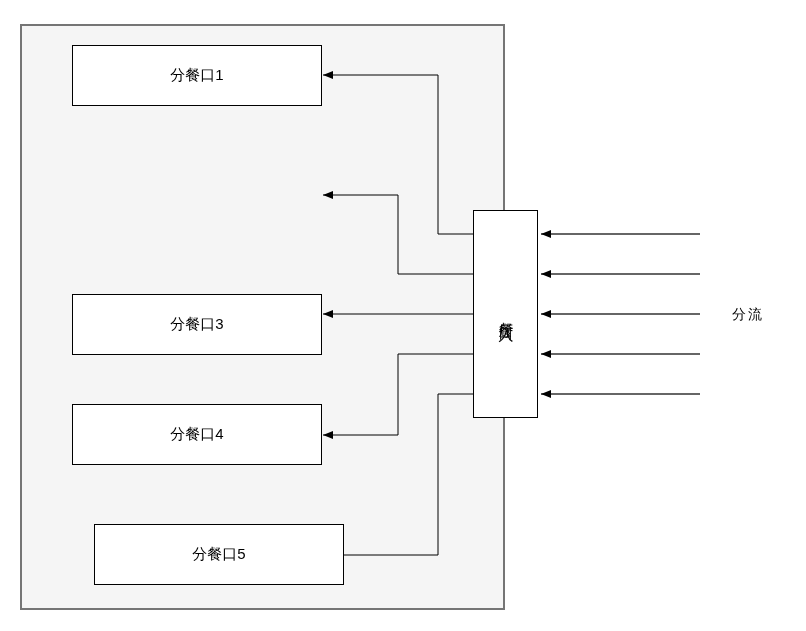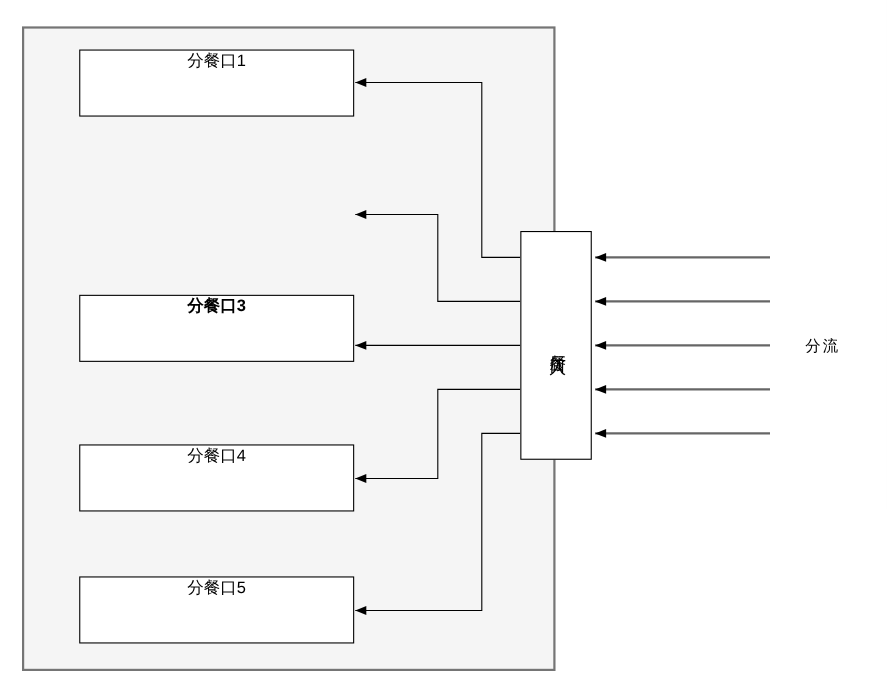--- a/index.html
+++ b/index.html
@@ -36,33 +36,34 @@
   }
   .outlet-box {
     position: absolute;
     left: 72px;
     width: 250px;
     height: 61px;
     background: #ffffff;
     border: 1px solid #000000;
     box-sizing: border-box;
     display: flex;
+    align-items: center;
     justify-content: center;
     z-index: 3;
   }
   .outlet-box .label {
     font-size: 15px;
     color: #000000;
     white-space: nowrap;
   }
   .o1 { top: 45px; }
   .o2 { top: 164px; }
-  .o3 { top: 268px; font-weight: bold; }
+  .o3 { top: 294px; }
   .o4 { top: 404px; }
-  .o5 { top: 524px; }
+  .o5 { top: 524px; margin-left: 22px; }
   .entrance-box {
     position: absolute;
     left: 473px;
     top: 210px;
     width: 65px;
     height: 208px;
     background: #ffffff;
     border: 1px solid #000000;
     box-sizing: border-box;
     display: flex;

